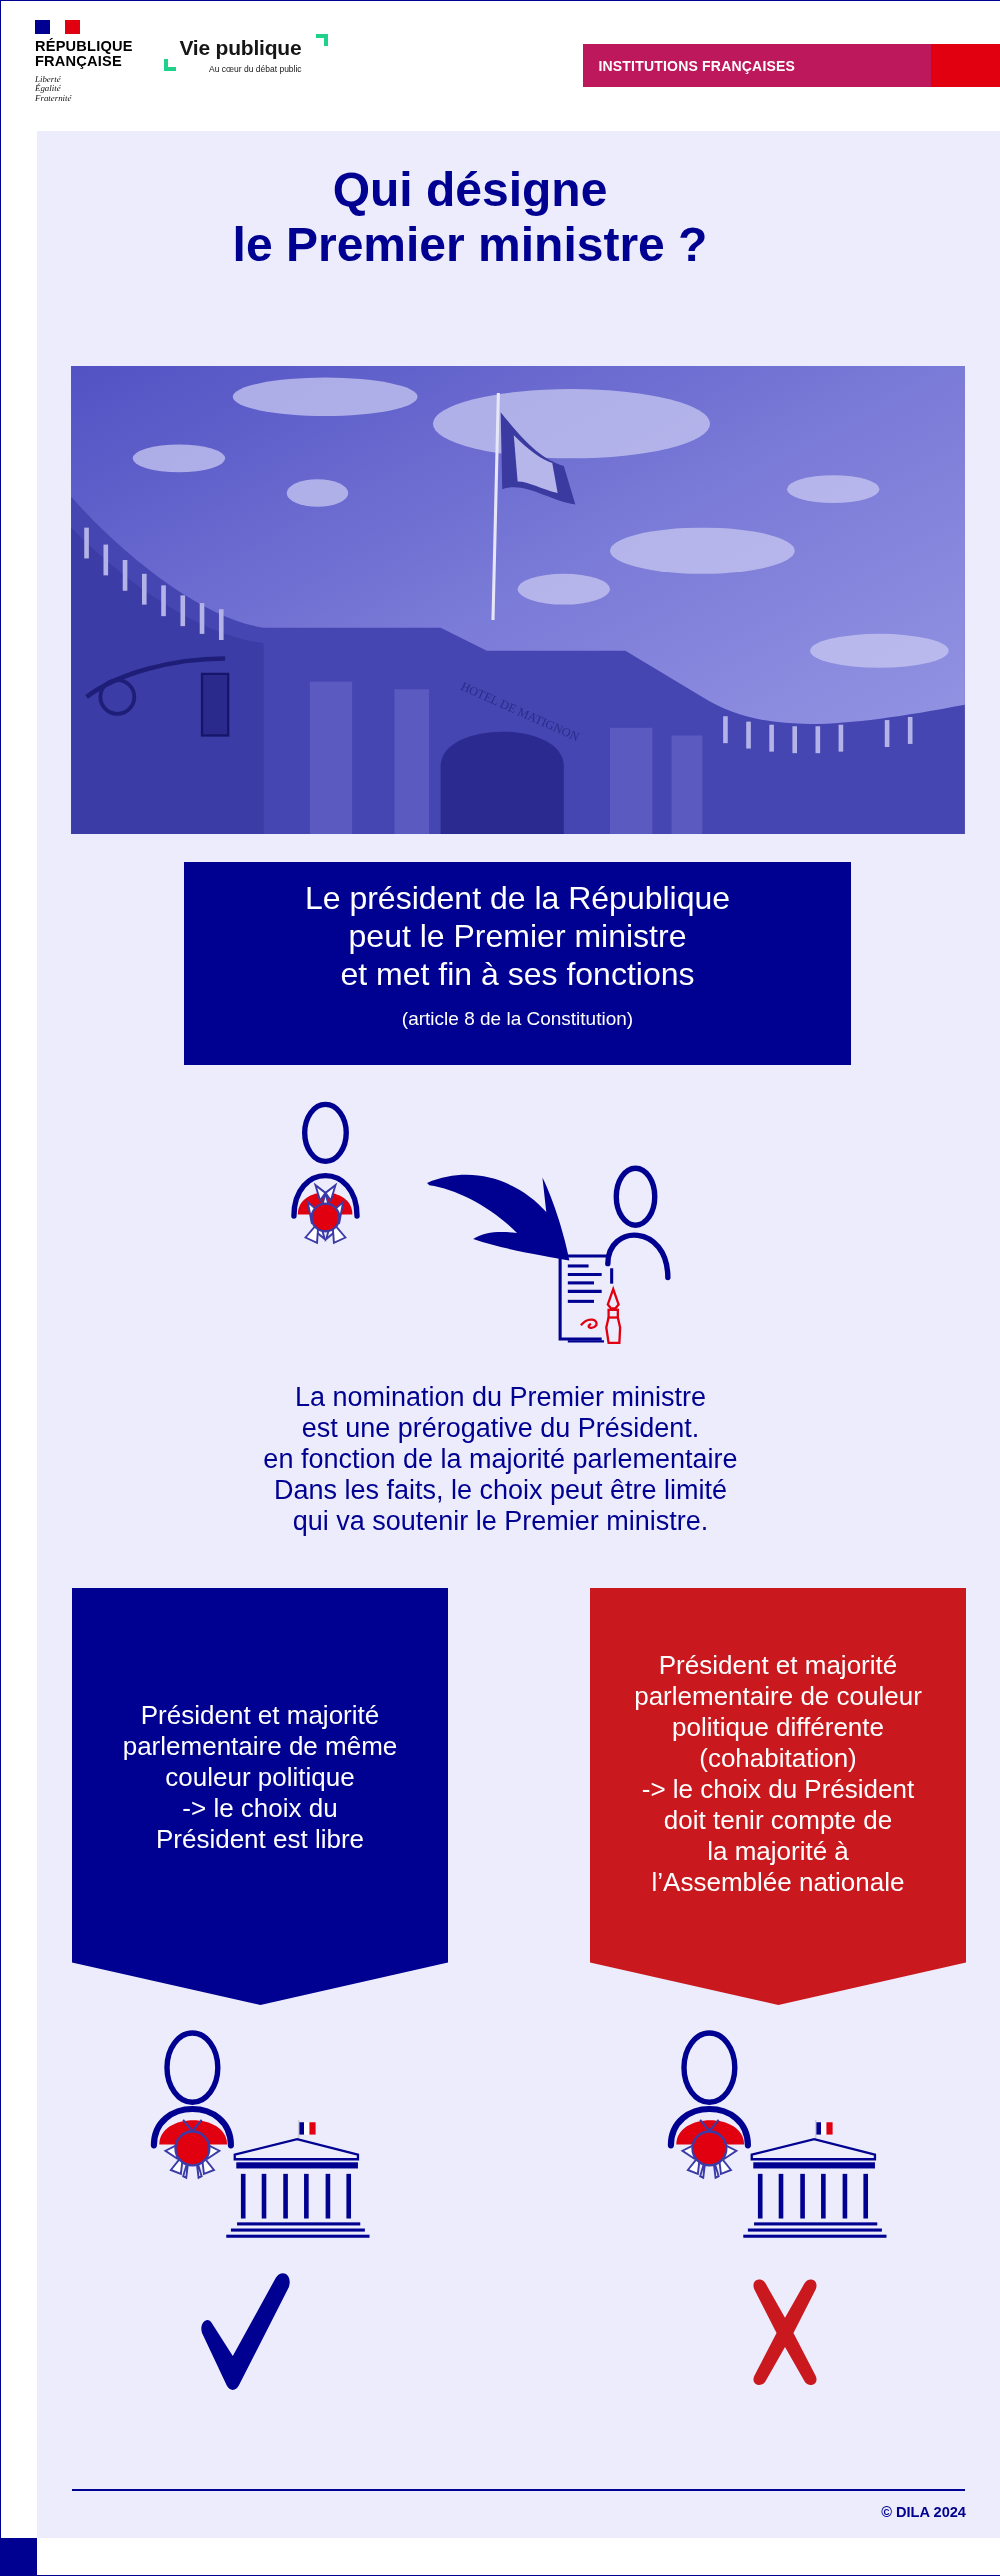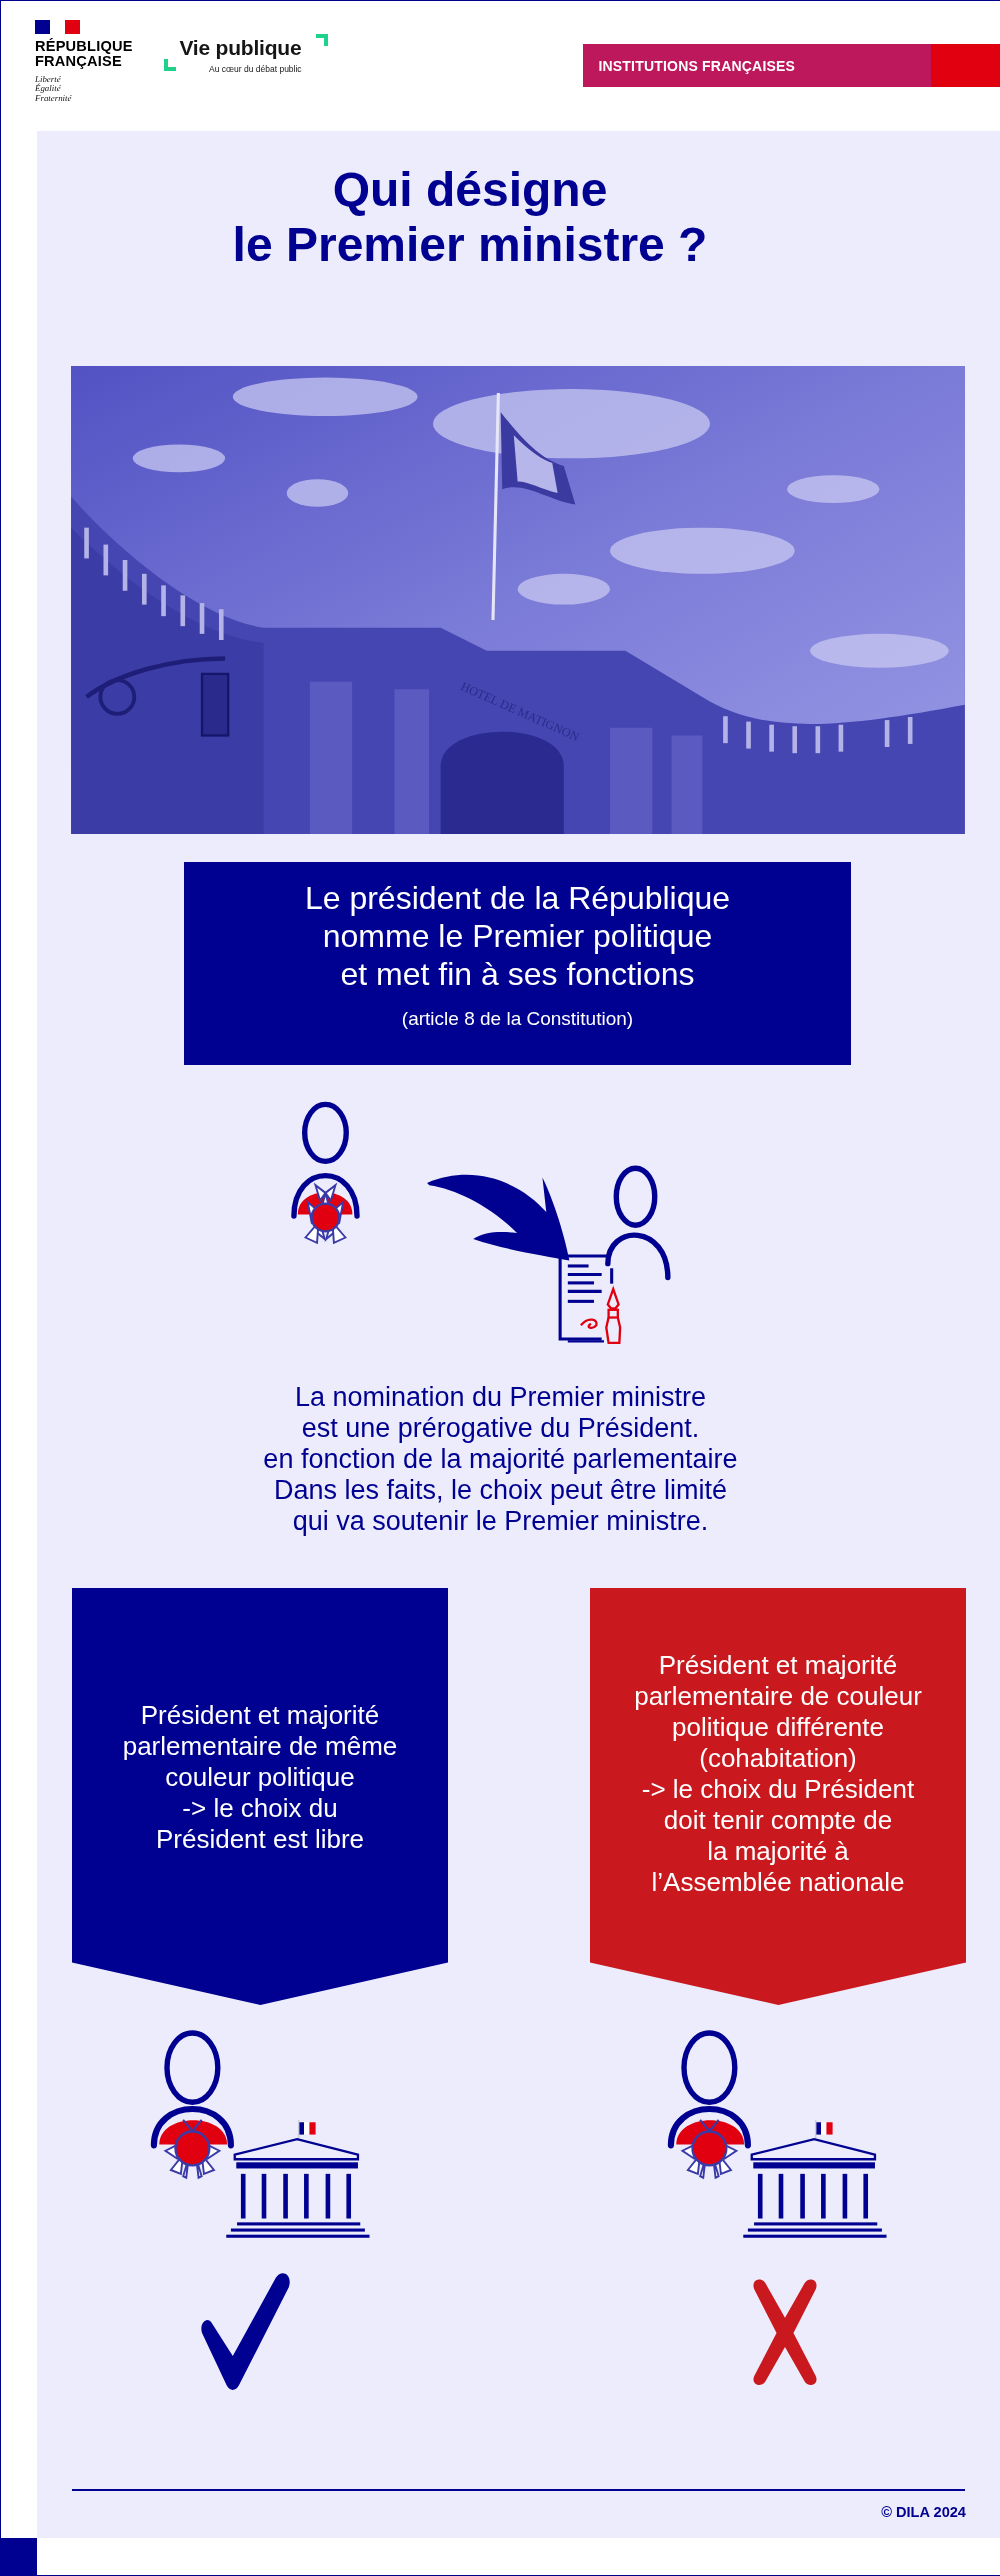--- a/index.html
+++ b/index.html
@@ -190,21 +190,21 @@
     <path d="M20 430 C60 400,130 380,200 380" stroke="#1e1e78" stroke-width="6" fill="none"></path>
     <circle cx="60" cy="430" r="22" stroke="#1e1e78" stroke-width="5" fill="none"></circle>
     <rect x="170" y="400" width="34" height="80" fill="#2a2a8c" stroke="#15156a" stroke-width="3"></rect>
     <text x="505" y="420" fill="#2a2a8c" font-size="16" font-family="Liberation Serif, serif" transform="rotate(24 505 420)">HOTEL DE MATIGNON</text>
   </svg>
 </div>
 
 <div class="quote-box">
   <div class="quote-main">
     <div>Le président de la République</div>
-    <div>nomme le Premier politique</div>
+    <div>peut le Premier ministre</div>
     <div>et met fin à ses fonctions</div>
   </div>
   <div class="quote-sub">(article 8 de la Constitution)</div>
 </div>
 
 <div class="icon-row1">
   <svg width="477" height="285" viewBox="0 0 620 370" xmlns="http://www.w3.org/2000/svg">
 
     <g>
       <ellipse cx="63" cy="62" rx="27" ry="37" fill="none" stroke="#000091" stroke-width="7"></ellipse>

